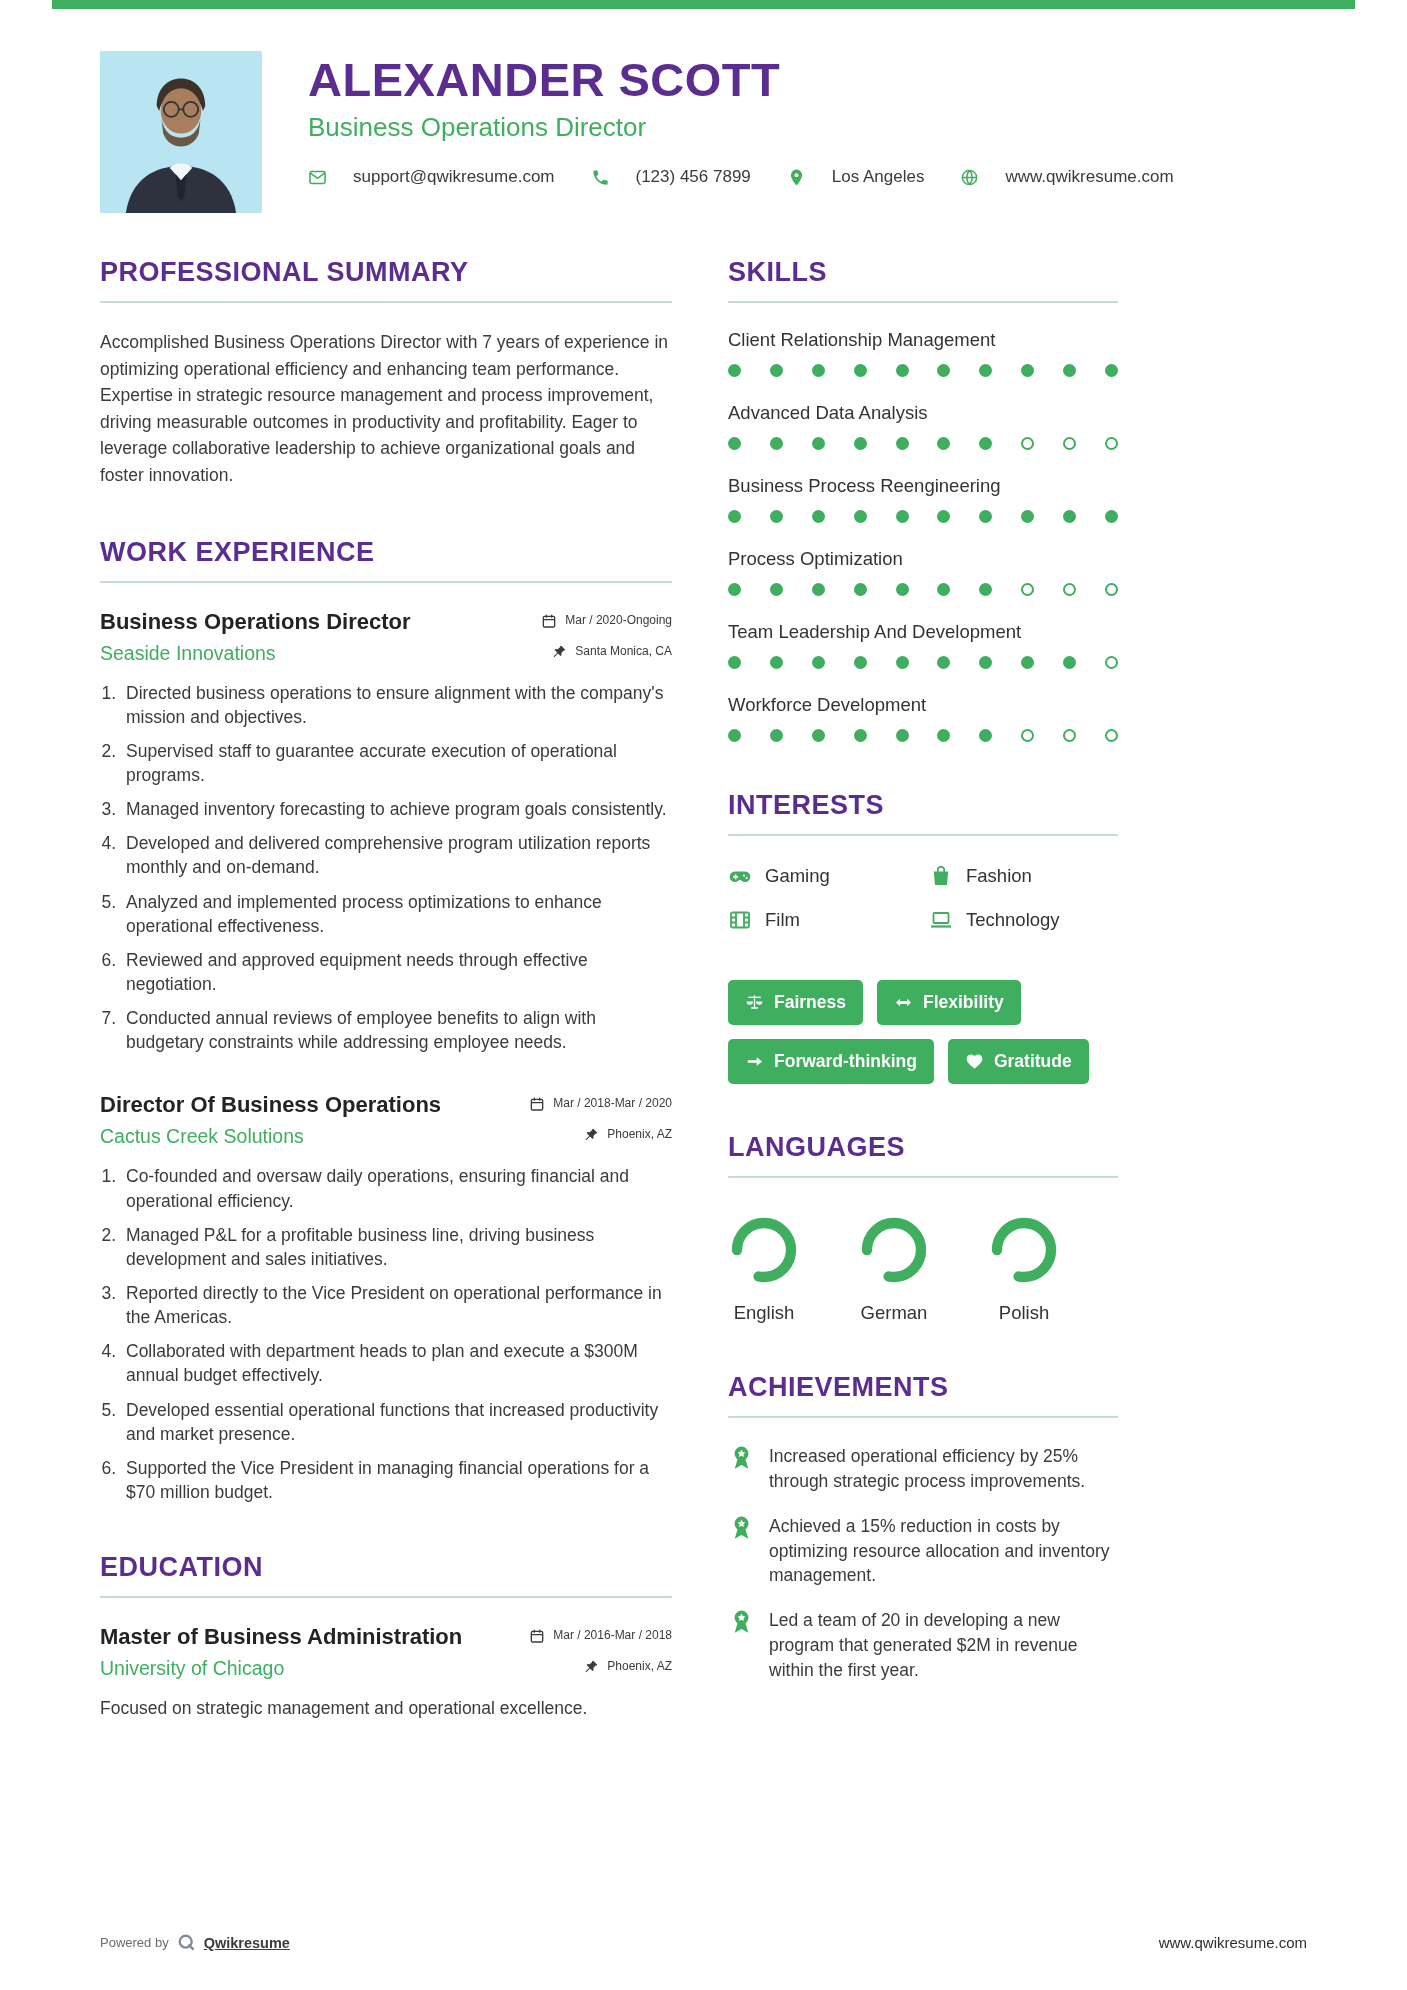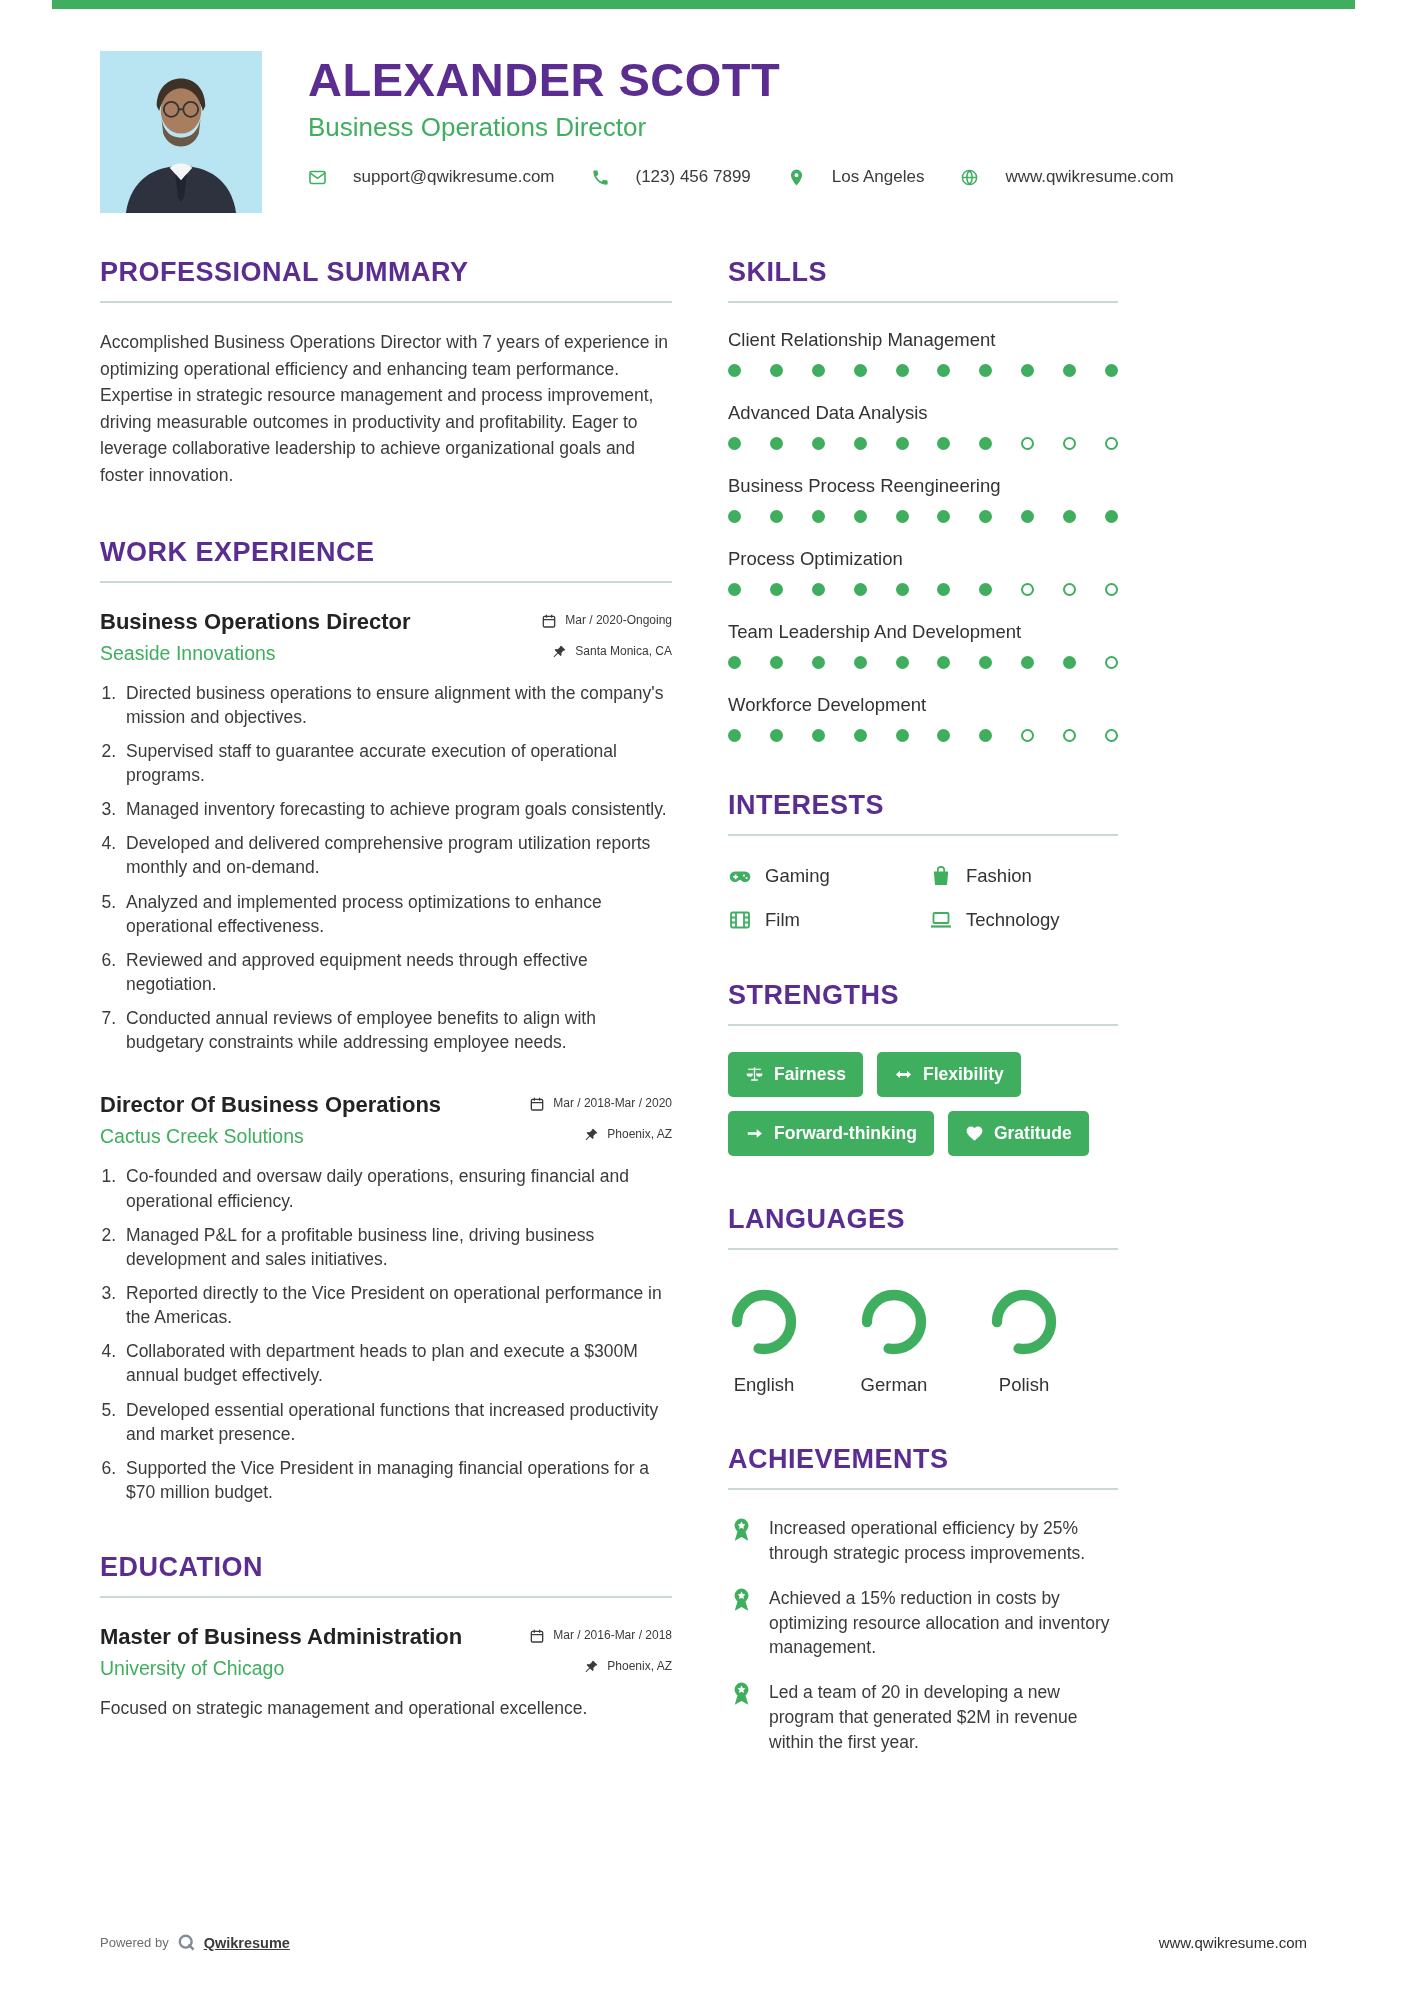--- a/index.html
+++ b/index.html
@@ -359,21 +359,20 @@
                   <rect x="4.5" y="5" width="15" height="10" rx="1"></rect>
                   <path d="M2 18.5h20" stroke-width="2.2"></path>
                 </svg>
               </span>
               <span class="int-label">Technology</span>
             </div>
           </div>
       </section>
 
       <section class="sec">
-        <h2 class="sec-title">STRENGTHS</h2>
         <div id="strengths">
             <div class="strength">
               <span class="str-icon">
                 <svg viewBox="0 0 24 24" fill="#fff">
                   <rect x="11.2" y="3" width="1.6" height="15"></rect>
                   <rect x="4" y="4.6" width="16" height="1.6"></rect>
                   <rect x="7.5" y="18" width="9" height="1.8" rx=".9"></rect>
                   <path d="M2 10.8a4 4 0 0 0 8 0z"></path>
                   <path d="M14 10.8a4 4 0 0 0 8 0z"></path>
                 </svg>

